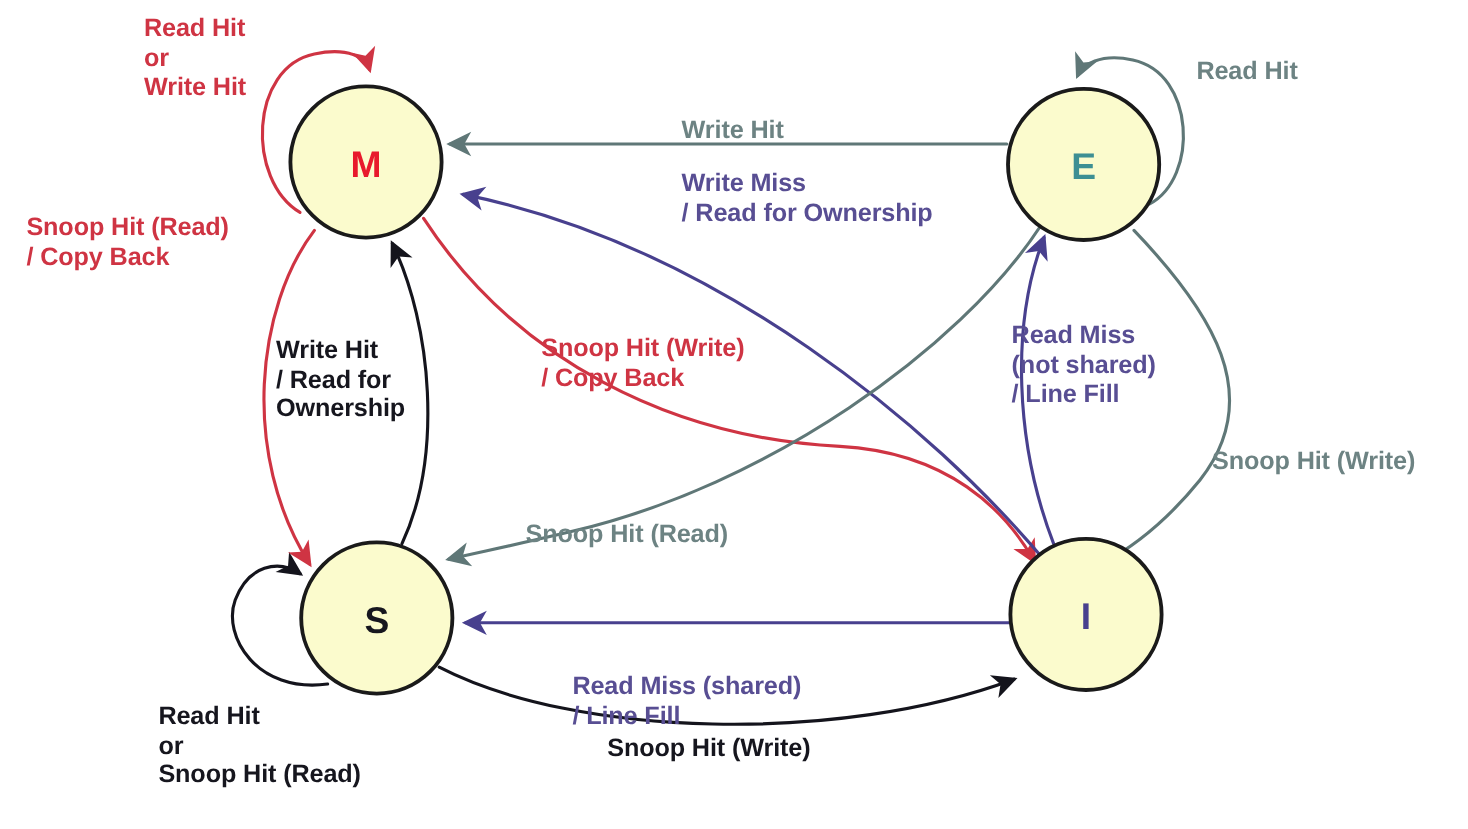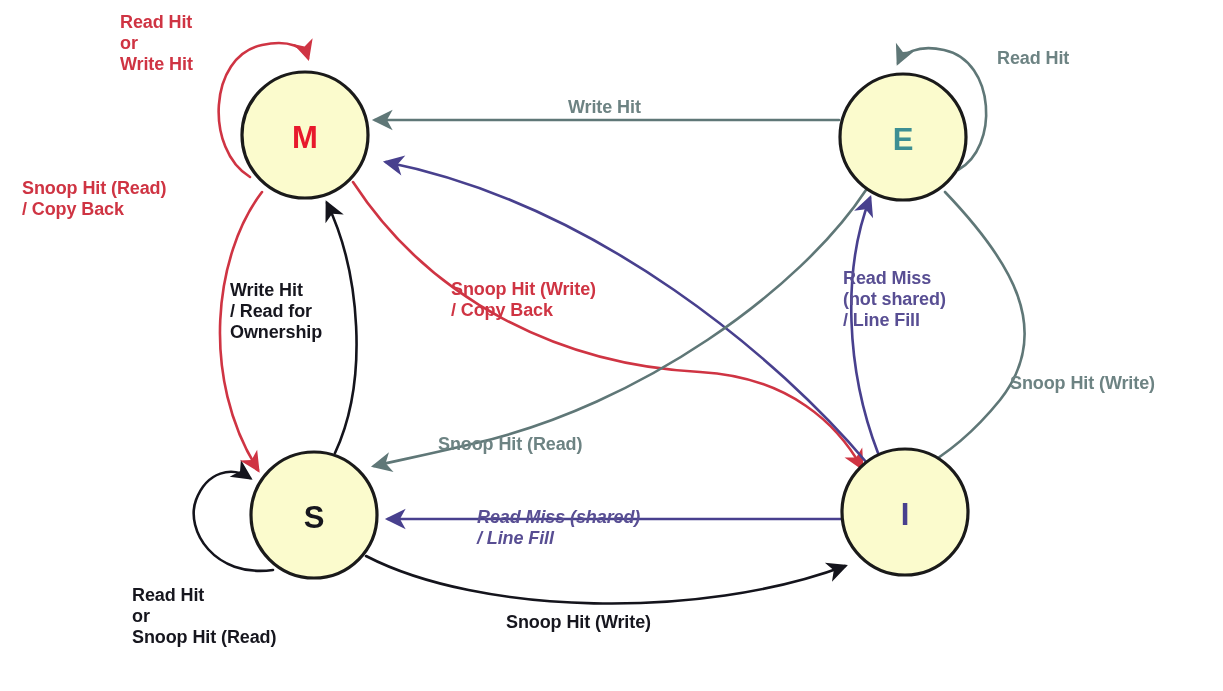--- a/index.html
+++ b/index.html
@@ -44,21 +44,21 @@
     stroke-linecap: round;
   }
   .edge-red   { stroke: #cf3443; }
   .edge-teal  { stroke: #5f7777; }
   .edge-blue  { stroke: #48408e; }
   .edge-black { stroke: #14141c; }
 
   .lbl {
     position: absolute;
     font-family: "Liberation Sans", sans-serif;
-    font-size: 18px;
+    font-size: 21px;
     font-weight: bold;
     line-height: 1.17;
     white-space: pre;
     letter-spacing: -0.1px;
   }
   .lbl-red   { color: #cf3443; }
   .lbl-teal  { color: #6d8383; }
   .lbl-blue  { color: #584e93; }
   .lbl-black { color: #16161e; }
 </style>
@@ -139,32 +139,34 @@
 
   <div class="lbl lbl-black" style="left:230px; top:280px;">Write Hit
 / Read for
 Ownership</div>
 
   <div class="lbl lbl-red" style="left:451px; top:279px;">Snoop Hit (Write)
 / Copy Back</div>
 
   <div class="lbl lbl-teal" style="left:568px; top:97px;">Write Hit</div>
 
+  <div class="lbl lbl-blue" style="left:568px; top:141px;">Write Miss
+/ Read for Ownership</div>
 
   <div class="lbl lbl-teal" style="left:997px; top:48px;">Read Hit</div>
 
   <div class="lbl lbl-blue" style="left:843px; top:268px;">Read Miss
 (not shared)
 / Line Fill</div>
 
   <div class="lbl lbl-teal" style="left:1010px; top:373px;">Snoop Hit (Write)</div>
 
   <div class="lbl lbl-teal" style="left:438px; top:434px;">Snoop Hit (Read)</div>
 
-  <div class="lbl lbl-blue" style="left:477px; top:507px;font-style:italic;">Read Miss (shared)
+  <div class="lbl lbl-blue" style="left:477px; top:560px;">Read Miss (shared)
 / Line Fill</div>
 
   <div class="lbl lbl-black" style="left:506px; top:612px;">Snoop Hit (Write)</div>
 
   <div class="lbl lbl-black" style="left:132px; top:585px;">Read Hit
 or
 Snoop Hit (Read)</div>
 
 </div>
 

